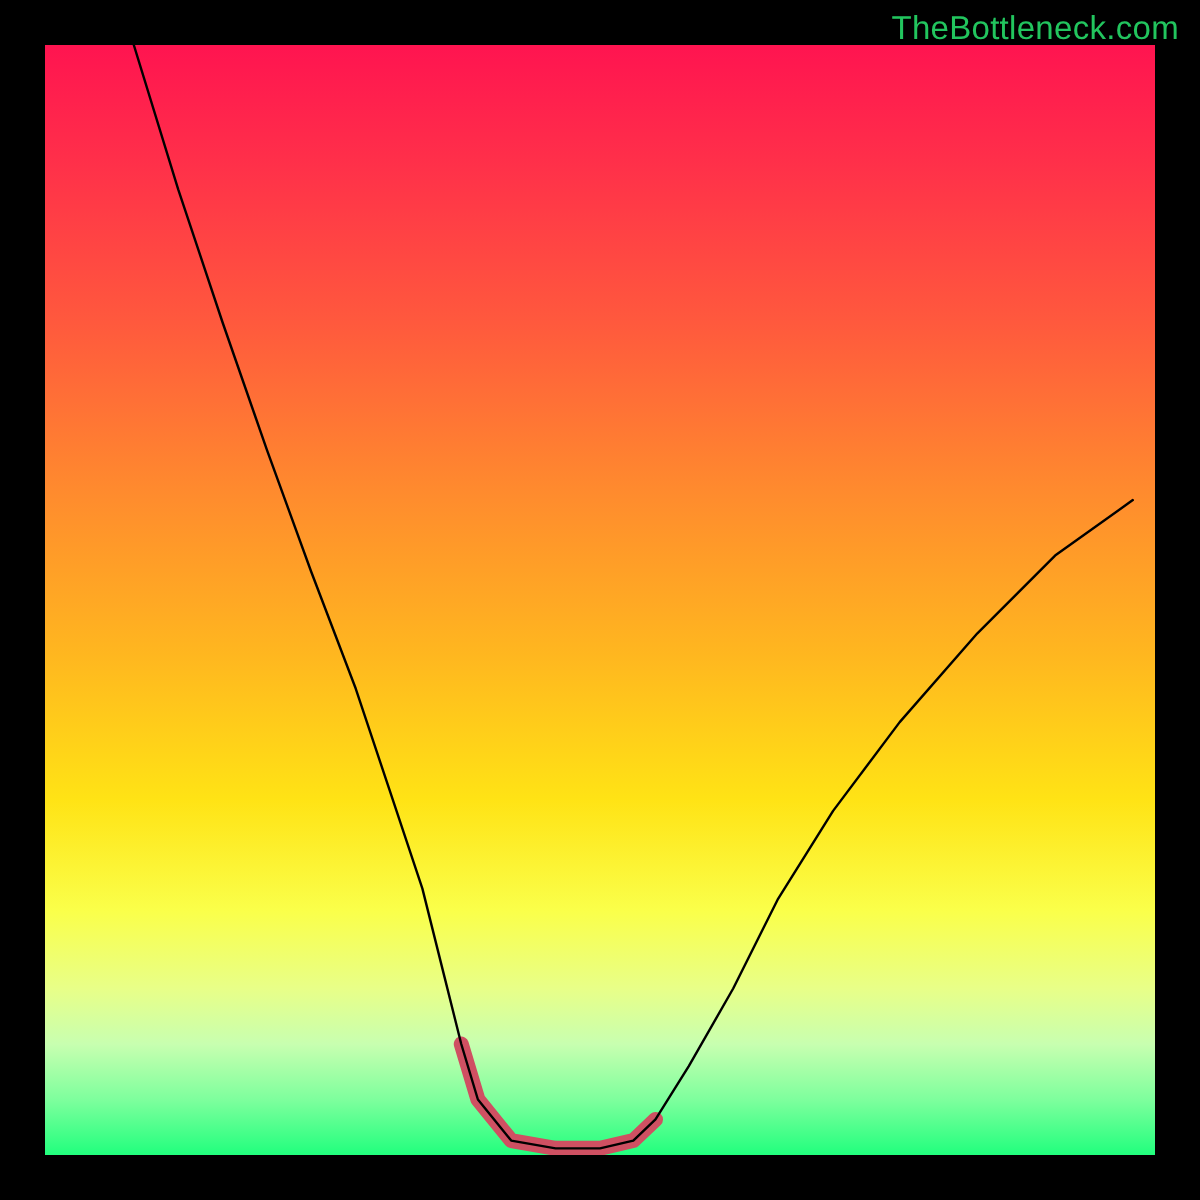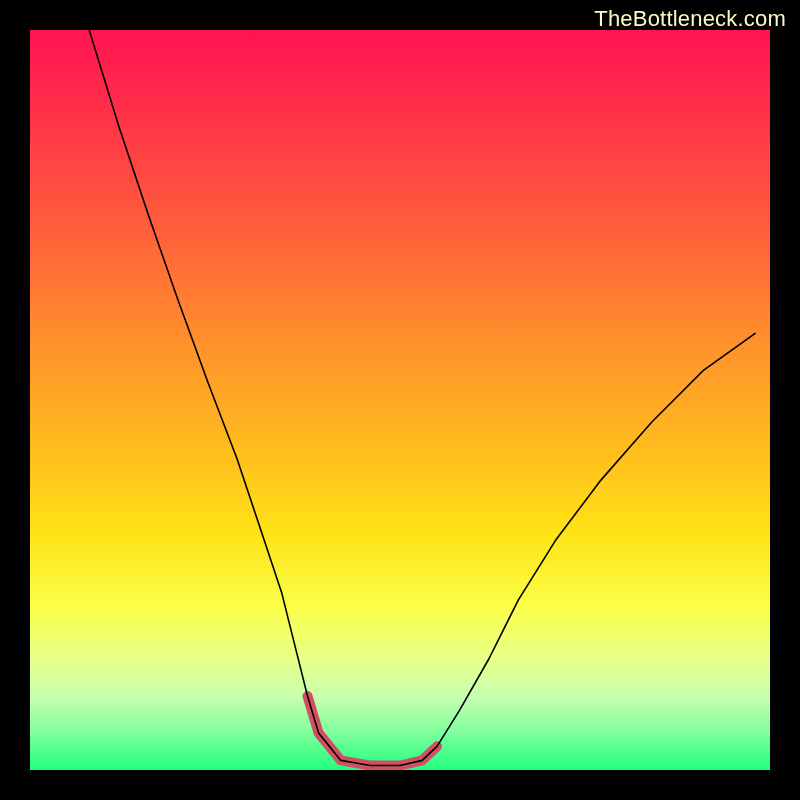--- a/index.html
+++ b/index.html
@@ -36,21 +36,21 @@
       #e8ff88 85%,
       #c8ffb0 90%,
       #7eff9d 95%,
       #21ff7d 100%
     );
   }
   .watermark {
     position: absolute;
     top: 6px;
     right: 14px;
-    color: #fef9c3;
+    color: #22c55e;
     font-size: 22px;
     font-weight: 500;
     letter-spacing: 0.2px;
     user-select: none;
   }
   svg.curves {
     position: absolute;
     left: 0;
     top: 0;
     width: 740px;

